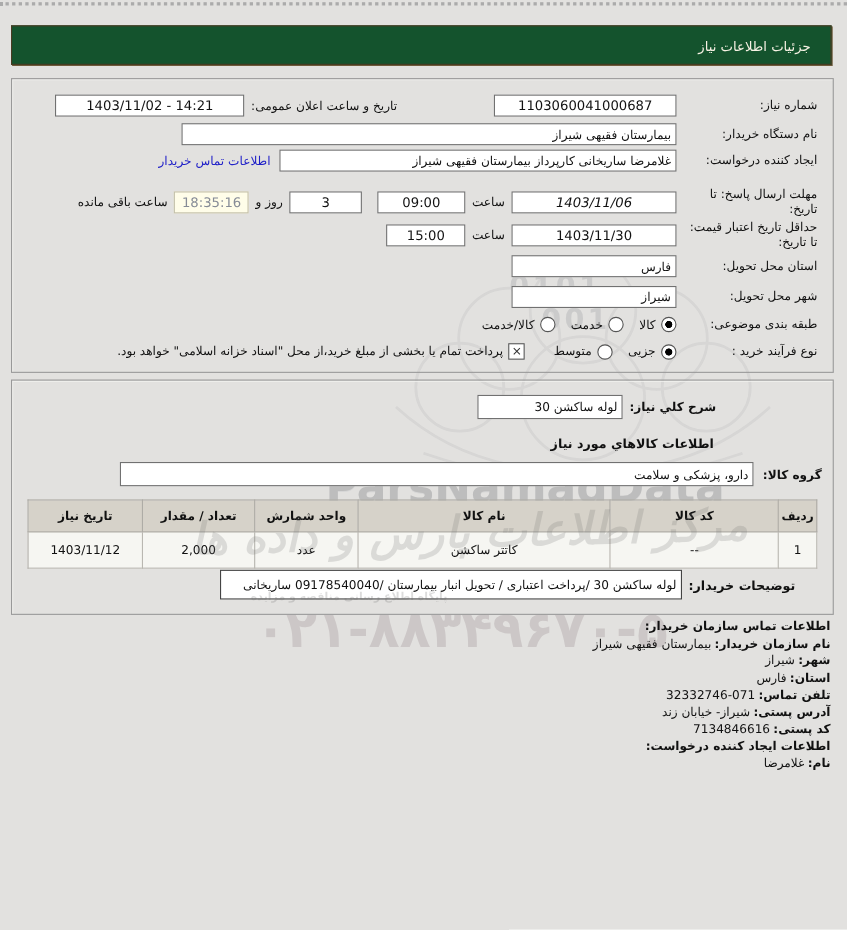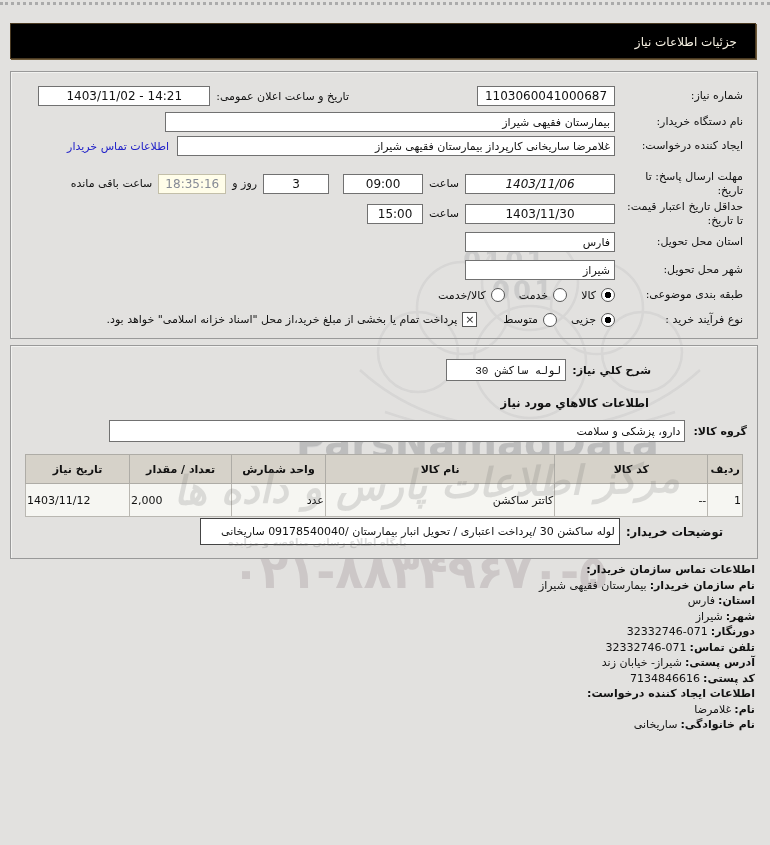--- a/index.html
+++ b/index.html
@@ -15,21 +15,21 @@
   .wm-brand{position:absolute;left:296px;top:420px;direction:ltr;font-weight:bold;font-size:40px;
             color:#bdbdbd;letter-spacing:0px;text-shadow:0 1px 0 #d6d6d6;}
   .wm-phone{position:absolute;left:232px;top:545px;direction:ltr;font-weight:bold;font-size:46px;
             color:#ccc7c7;letter-spacing:1px;}
   .wm-callig{position:absolute;right:90px;top:462px;width:560px;font-size:40px;font-weight:bold;
              font-style:italic;color:#707070;opacity:.20;transform:rotate(-1.5deg);white-space:nowrap;}
   .wm-slogan{position:absolute;left:228px;top:537px;font-size:10px;font-weight:bold;color:#666;opacity:.22;}
 
   
   .titlebar{position:absolute;left:10px;top:23px;width:746px;height:36px;z-index:2;
-            background:#000000;border:1px solid #4a3a22;box-shadow:1px 1px 0 #6e5a3a;
+            background:#14532d;border:1px solid #4a3a22;box-shadow:1px 1px 0 #6e5a3a;
             color:#f7f2e4;font-size:12px;line-height:36px;padding-right:18px;box-sizing:border-box;}
 
   
   .panel{position:absolute;left:10px;width:746px;z-index:1;background:transparent;
          border:1px solid #999;box-shadow:inset 1px 1px 0 #f2f2f0;}
   .panel1{top:71px;height:266px;}
   .panel2{top:345px;height:212px;}
   .prow{position:absolute;right:14px;left:10px;display:flex;align-items:center;}
   .lbl{width:124px;flex:none;font-size:11px;line-height:1.25;padding-left:4px;}
   .lbl.b, .blbl{font-weight:bold;}
@@ -51,21 +51,21 @@
        display:flex;align-items:center;justify-content:center;font-size:11px;color:#333;line-height:1;}
   .optlbl{font-size:11px;margin-left:14px;}
 
   
   .heading{position:absolute;font-size:11.5px;font-weight:bold;}
   .table-wrap{position:absolute;right:14px;left:14px;top:108px;}
   table.items{width:100%;border-collapse:collapse;table-layout:fixed;}
   table.items th{background:#d6d2c9;border:1px solid #aeaca6;height:26px;
                  font-size:11px;font-weight:bold;}
   table.items td{border:1px solid #b9b7b1;background:rgba(250,250,247,.82);height:30px;
-                 font-size:11px;}
+                 font-size:11px;text-align:center;}
 
   
   .contact{position:absolute;top:562px;right:15px;left:15px;z-index:1;font-size:11px;line-height:15.5px;}
   .cline{white-space:nowrap;}
   .cline .blbl{margin-left:3px;margin-top:48px;}
 </style>
 </head>
 <body>
 
 <div class="page">
@@ -91,39 +91,39 @@
   </div>
 
   <div class="titlebar">
     <span>جزئیات اطلاعات نیاز</span>
   </div>
 
   <div class="panel panel1">
 
     <div class="prow" style="top:14px;">
       <div class="lbl">شماره نیاز:</div>
-      <div class="box c num ltr" style="width:138px;margin-left:40px;">
+      <div class="box c num ltr" style="width:166px;">
           <span class="ltr">1103060041000687</span>
         </div>
       <div class="sm" style="margin-right:88px;">تاریخ و ساعت اعلان عمومی:</div>
       <div class="box c num mr6" style="width:172px;">
           <span class="ltr">1403/11/02 - 14:21</span>
         </div>
     </div>
 
     <div class="prow" style="top:40px;">
       <div class="lbl">نام دستگاه خریدار:</div>
       <div class="box" style="width:450px;">
           <span>بیمارستان فقیهی شیراز</span>
         </div>
     </div>
 
     <div class="prow" style="top:64px;">
       <div class="lbl">ایجاد کننده درخواست:</div>
-      <div class="box" style="width:438px;padding-left:32px;">
+      <div class="box" style="width:361px;padding-left:32px;">
           <span>غلامرضا ساریخانی کارپرداز بیمارستان فقیهی شیراز</span>
         </div>
       <span class="link">اطلاعات تماس خریدار</span>
     </div>
 
     <div class="prow" style="top:98px;">
       <div class="lbl">مهلت ارسال پاسخ: تا تاریخ:</div>
       <div class="box c num" style="width:150px;font-style:italic;">
           <span class="ltr">1403/11/06</span>
         </div>
@@ -140,21 +140,21 @@
         </div>
       <div class="sm mr6">ساعت باقی مانده</div>
     </div>
 
     <div class="prow" style="top:128px;">
       <div class="lbl">حداقل تاریخ اعتبار قیمت: تا تاریخ:</div>
       <div class="box c num" style="width:150px;">
           <span class="ltr">1403/11/30</span>
         </div>
       <div class="sm mr6">ساعت</div>
-      <div class="box c num mr6" style="width:56px;">
+      <div class="box c num mr6" style="width:72px;">
           <span class="ltr">15:00</span>
         </div>
     </div>
 
     <div class="prow" style="top:160px;">
       <div class="lbl">استان محل تحویل:</div>
       <div class="box" style="width:150px;">
           <span>فارس</span>
         </div>
     </div>
@@ -184,21 +184,21 @@
       <span class="optlbl" style="margin-left:26px;">متوسط</span>
       <span class="chk">×</span>
       <span class="sm">پرداخت تمام یا بخشی از مبلغ خرید،از محل "اسناد خزانه اسلامی" خواهد بود.</span>
     </div>
   </div>
 
   <div class="panel panel2">
 
     <div class="prow" style="top:13px;right:106px;">
       <div class="sm blbl" style="margin-left:6px;">شرح کلي نياز:</div>
-      <div class="box" style="width:120px;height:22px;font-family:Liberation Mono, monospace;">
+      <div class="box" style="width:132px;height:22px;">
           <span>لوله ساکشن 30</span>
         </div>
     </div>
 
     <div class="heading" style="top:50px;right:108px;">اطلاعات کالاهاي مورد نياز</div>
 
     <div class="prow" style="top:74px;right:10px;">
       <div class="sm blbl" style="margin-left:8px;">گروه کالا:</div>
       <div class="box" style="width:576px;height:22px;">
           <span>دارو، پزشکی و سلامت</span>
@@ -242,29 +242,27 @@
       <div class="sm blbl" style="margin-left:6px;font-size:11.5px;">توضیحات خریدار:</div>
       <div class="box" style="width:420px;height:27px;border-color:#444;">
           <span>لوله ساکشن 30 /پرداخت اعتباری / تحویل انبار بیمارستان /09178540040 ساریخانی</span>
         </div>
     </div>
   </div>
 
   <div class="contact">
     <div class="cline blbl">اطلاعات تماس سازمان خریدار:</div>
     <div class="cline"><span class="blbl">نام سازمان خریدار:</span><span>بیمارستان فقیهی شیراز</span></div>
+    <div class="cline"><span class="blbl">شهر:</span><span>شیراز</span></div>
     <div class="cline"><span class="blbl">استان:</span><span>فارس</span></div>
-    <div class="cline"><span class="blbl">شهر:</span><span>شیراز</span></div>
-    <div class="cline"><span class="blbl">دورنگار:</span><span class="ltr">32332746-071</span></div>
     <div class="cline"><span class="blbl">تلفن تماس:</span><span class="ltr">32332746-071</span></div>
     <div class="cline"><span class="blbl">آدرس پستی:</span><span>شیراز- خیابان زند</span></div>
     <div class="cline"><span class="blbl">کد پستی:</span><span class="ltr">7134846616</span></div>
     <div class="cline blbl">اطلاعات ایجاد کننده درخواست:</div>
     <div class="cline"><span class="blbl">نام:</span><span>غلامرضا</span></div>
-    <div class="cline"><span class="blbl">نام خانوادگی:</span><span>ساریخانی</span></div>
   </div>
 
   <div class="wm-over">
     <div class="wm-callig">مرکز اطلاعات پارس و داده ها</div>
     <div class="wm-slogan">پایگاه اطلاع رسانی مناقصه و مزایده</div>
   </div>
 
 </div>
 
 </body></html>

